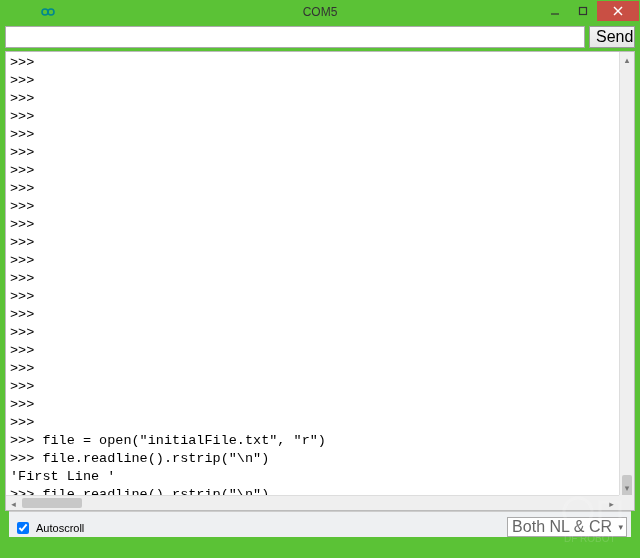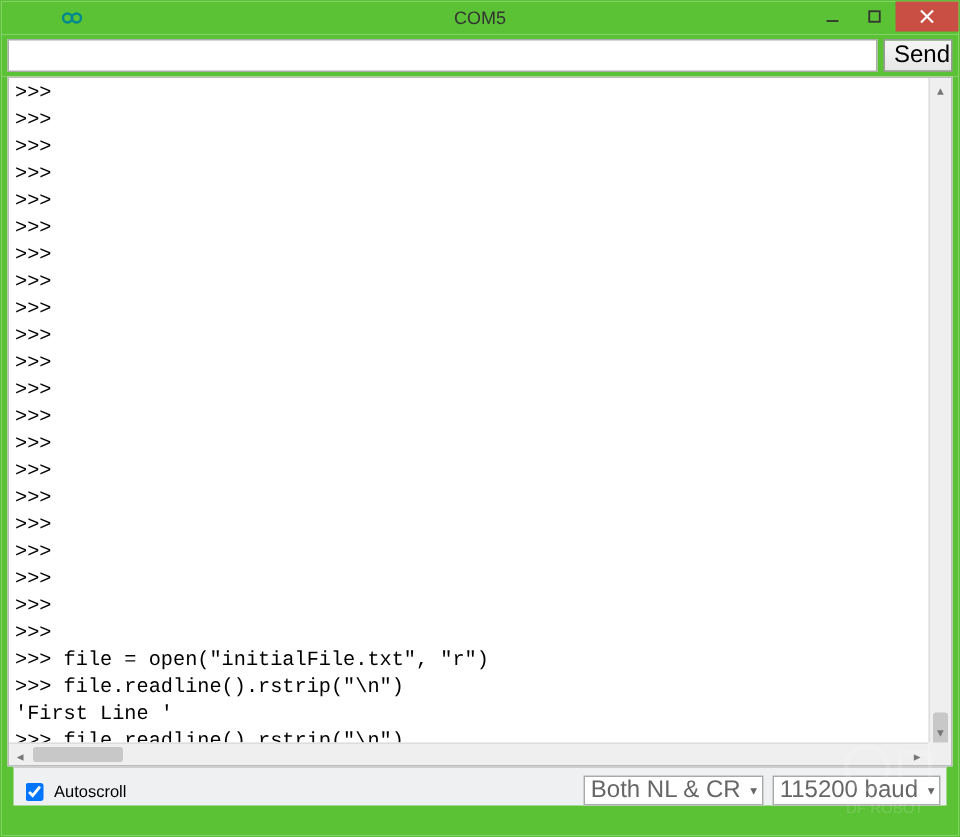--- a/index.html
+++ b/index.html
@@ -286,23 +286,20 @@
 
     <div class="bottombar">
       <label class="chk">
         <input type="checkbox" checked="" style="">
         <span>Autoscroll</span>
       </label>
       <div class="spacer"></div>
       <div class="combo">
         <span>Both NL &amp; CR</span>
       </div>
-      <div class="combo">
-        <span>115200 baud</span>
-      </div>
     </div>
   </div>
 
   <div class="watermark">
     <svg width="90" height="60" viewBox="0 0 90 60">
       <g fill="#fff">
         <circle cx="28" cy="24" r="14" fill="none" stroke="#fff" stroke-width="3"></circle>
         <rect x="50" y="14" width="20" height="20" fill="none" stroke="#fff" stroke-width="3"></rect>
         <text x="14" y="54" font-size="10" fill="#fff">DF ROBOT</text>
       </g>

